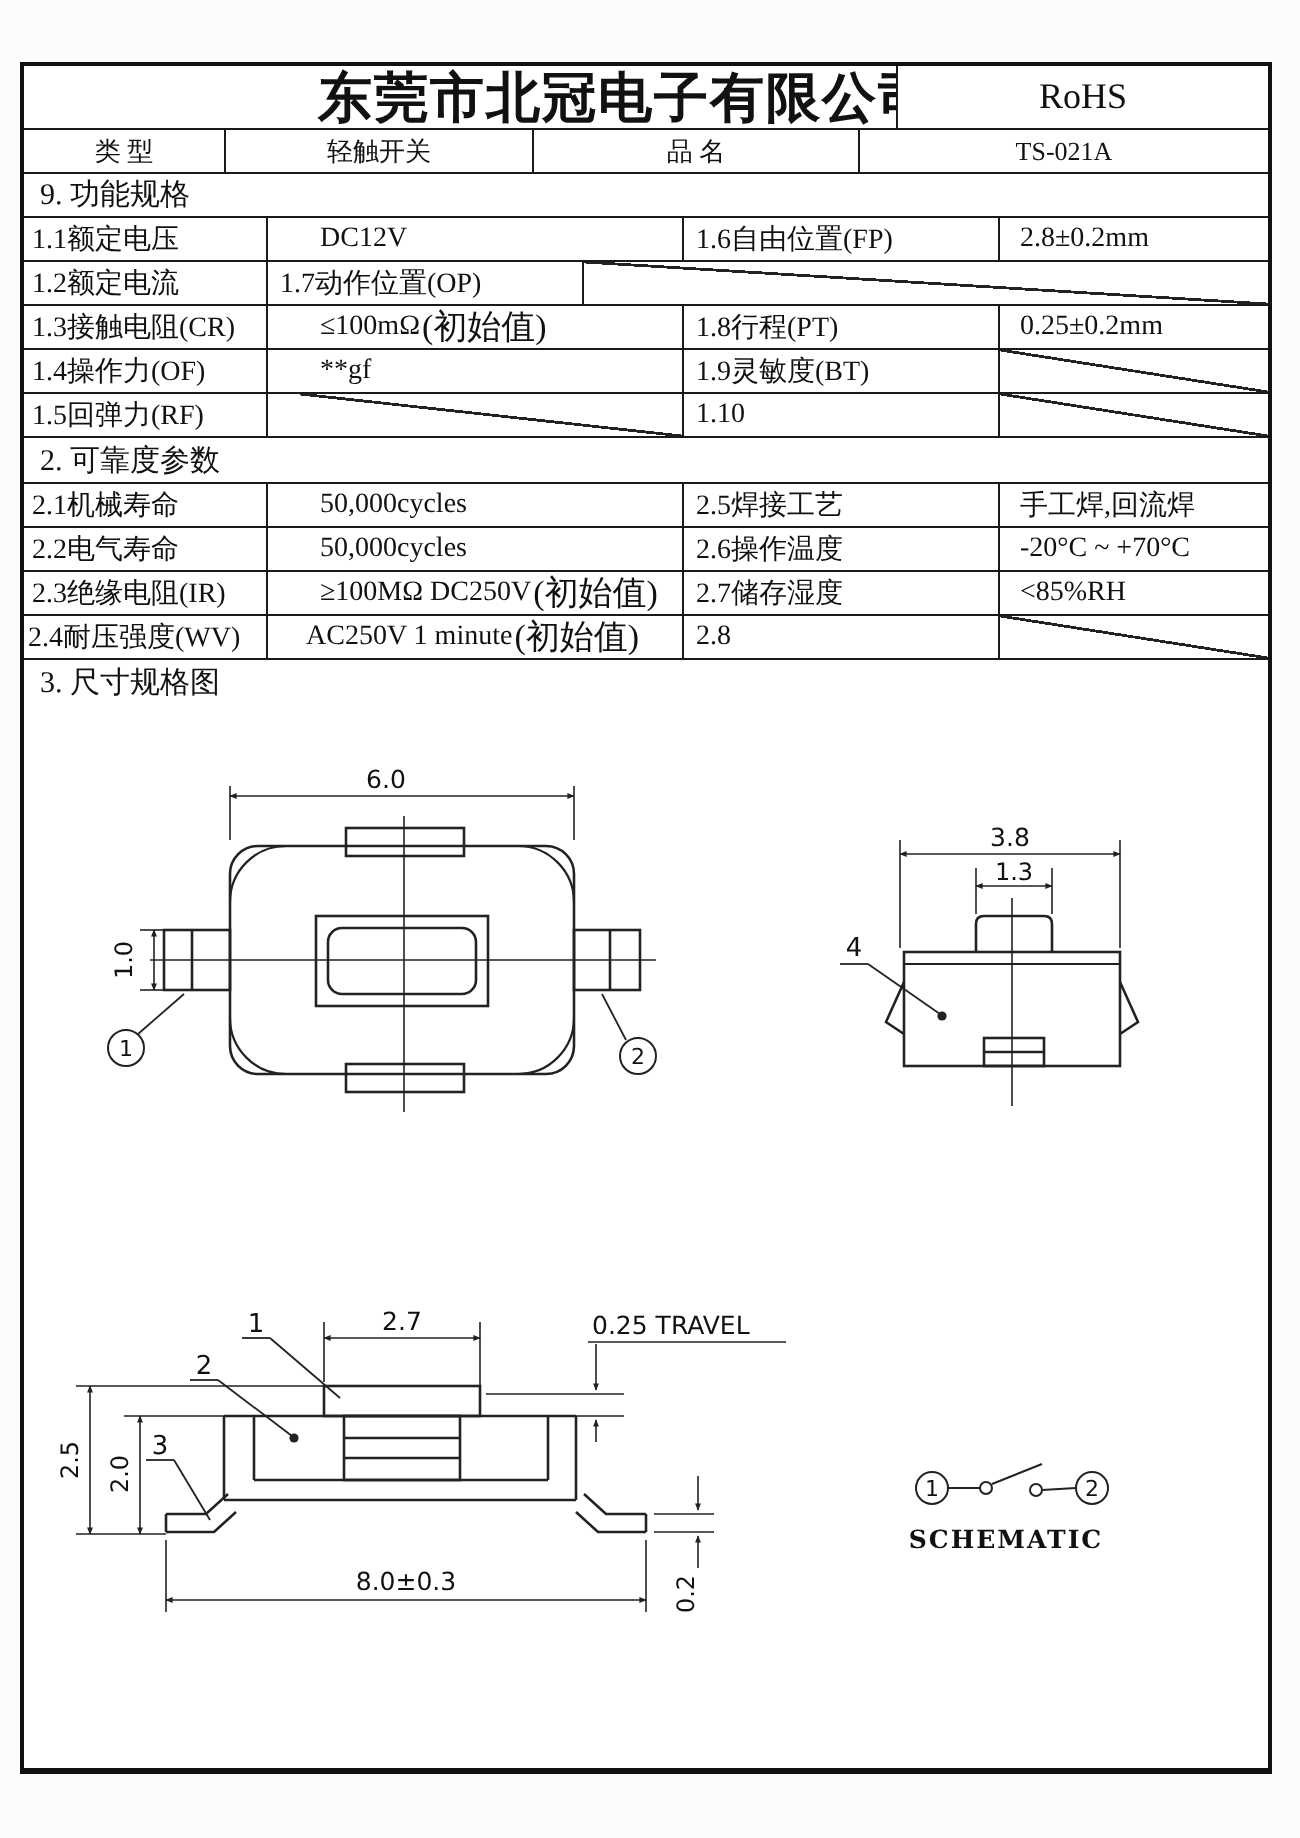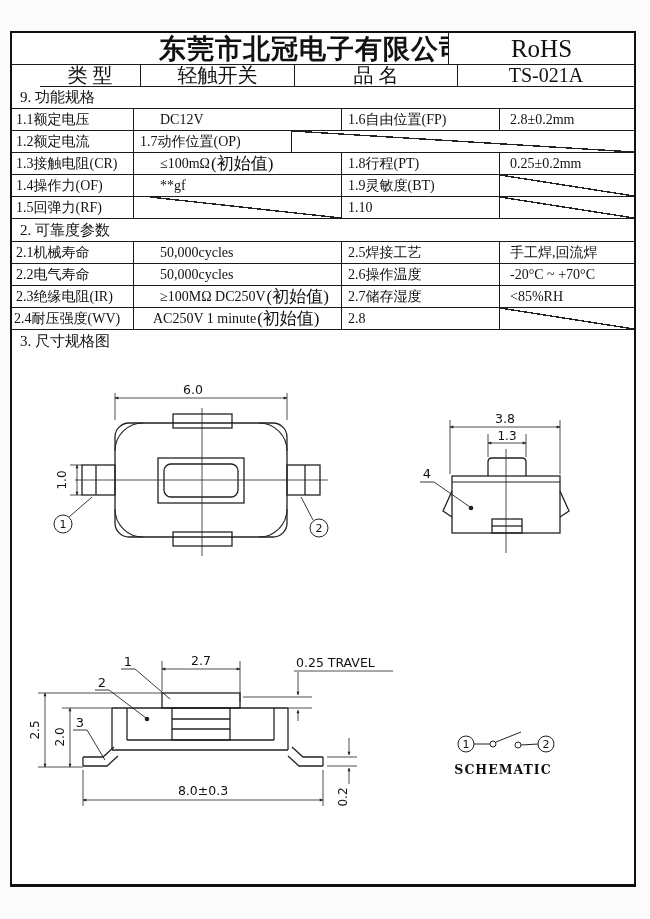--- a/index.html
+++ b/index.html
@@ -7,23 +7,23 @@
   .page{position:relative;width:650px;height:919px;background:#fcfcfc;overflow:hidden;
         font-family:"Liberation Serif","DejaVu Serif",serif;color:#111;}
   .sheet{position:absolute;left:10px;top:31px;width:626px;height:856px;background:#fff;
          border:2px solid #111;border-bottom-width:3px;box-sizing:border-box;}
   .row{display:flex;border-bottom:1px solid #1a1a1a;box-sizing:border-box;}
   .c{box-sizing:border-box;border-right:1px solid #1a1a1a;display:flex;align-items:center;overflow:hidden;white-space:nowrap;}
   .c.last{border-right:none;}
   
   .r-title{height:32px;}
   .c-company{flex:1;justify-content:center;padding-left:166px;font-size:27px;font-weight:bold;letter-spacing:1px;}
-  .c-rohs{width:185px;justify-content:center;font-size:25px;}
-  
-  .r-type{height:22px;font-size:20px;margin-left:28px;}
+  .c-rohs{width:185px;justify-content:center;font-size:18px;}
+  
+  .r-type{height:22px;font-size:13px;}
   .tw1{width:101px;justify-content:center;}
   .tw2{width:154px;justify-content:center;}
   .tw3{width:163px;justify-content:center;}
   .tw4{flex:1;justify-content:center;}
   
   .r-sec{height:22px;font-size:15px;}
   .r-sec .c{flex:1;padding-left:8px;}
   .r-sec3{border-bottom:none;}
   
   .srow{height:22px;font-size:14px;}

